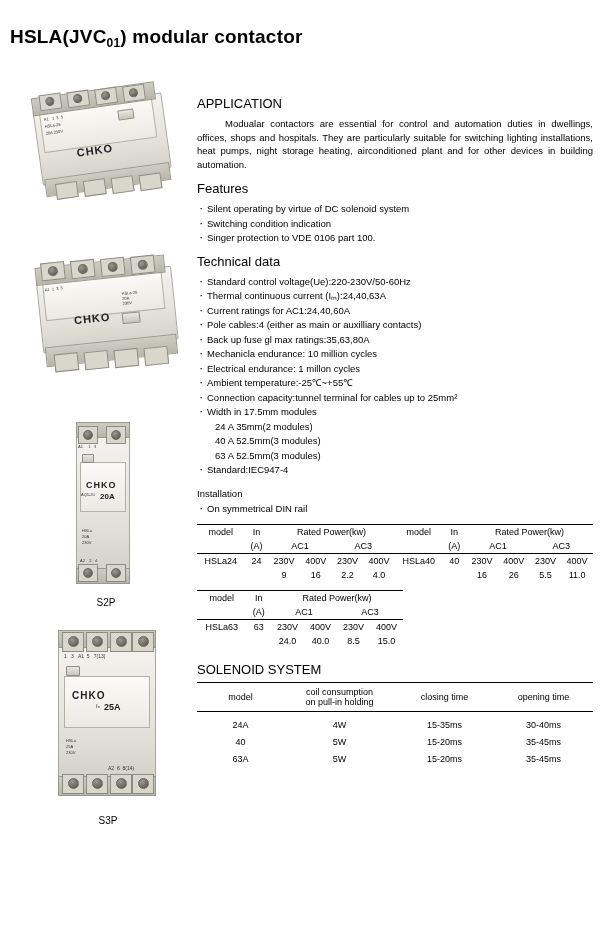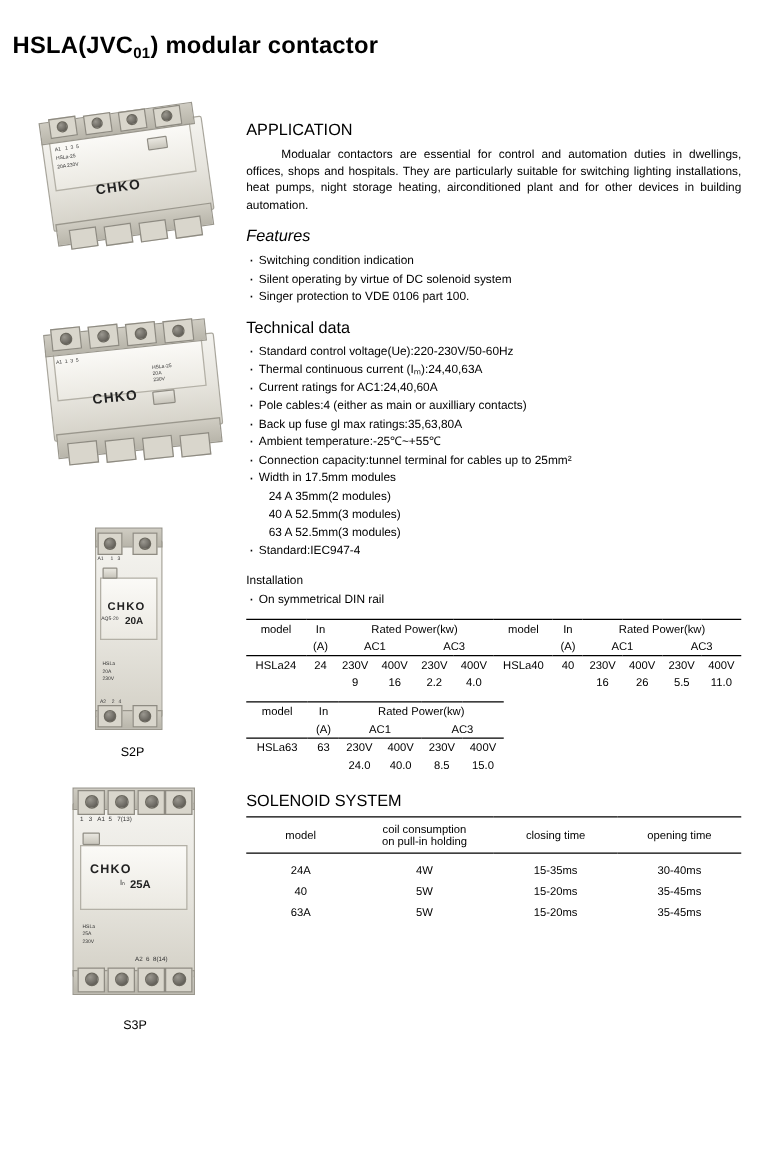--- a/index.html
+++ b/index.html
@@ -292,34 +292,36 @@
       </div>
       <div class="caption" style="position:absolute;left:46px;top:186px;width:100px;">S3P</div>
     </div>
   </div>
 
   <div class="right-col">
 
     <h2 class="sec">APPLICATION</h2>
     <p class="para">Modualar contactors are essential for control and automation duties in dwellings, offices, shops and hospitals. They are particularly suitable for switching lighting installations, heat pumps, night storage heating, airconditioned plant and for other devices in building automation.</p>
 
-    <h2 class="sec" style="margin-top:8px;font-style:italic;">Features</h2>
+    <h2 class="sec" style="margin-top:8px;">Features</h2>
     <ul class="dots">
+      <li>Silent operating by virtue of DC solenoid system</li>
       <li>Switching condition  indication</li>
-      <li>Silent operating by virtue of DC solenoid system</li>
       <li>Singer protection to VDE 0106 part 100.</li>
     </ul>
 
     <h2 class="sec" style="margin-top:4px;">Technical data</h2>
     <ul class="dots">
       <li>Standard control voltage(Ue):220-230V/50-60Hz</li>
       <li>Thermal continuous  current (Iₘ):24,40,63A</li>
       <li>Current ratings for AC1:24,40,60A</li>
       <li>Pole cables:4 (either as main or auxilliary contacts)</li>
       <li>Back up fuse gl max ratings:35,63,80A</li>
+      <li>Mechanicla endurance:  10 million cycles</li>
+      <li>Electrical endurance: 1 millon cycles</li>
       <li>Ambient temperature:-25℃~+55℃</li>
       <li>Connection capacity:tunnel terminal for cables up to 25mm²</li>
       <li>Width in 17.5mm modules</li>
       <li class="nodot">24 A   35mm(2  modules)</li>
       <li class="nodot">40 A   52.5mm(3 modules)</li>
       <li class="nodot">63 A   52.5mm(3 modules)</li>
       <li>Standard:IEC947-4</li>
     </ul>
 
     <div class="install-title">Installation</div>

